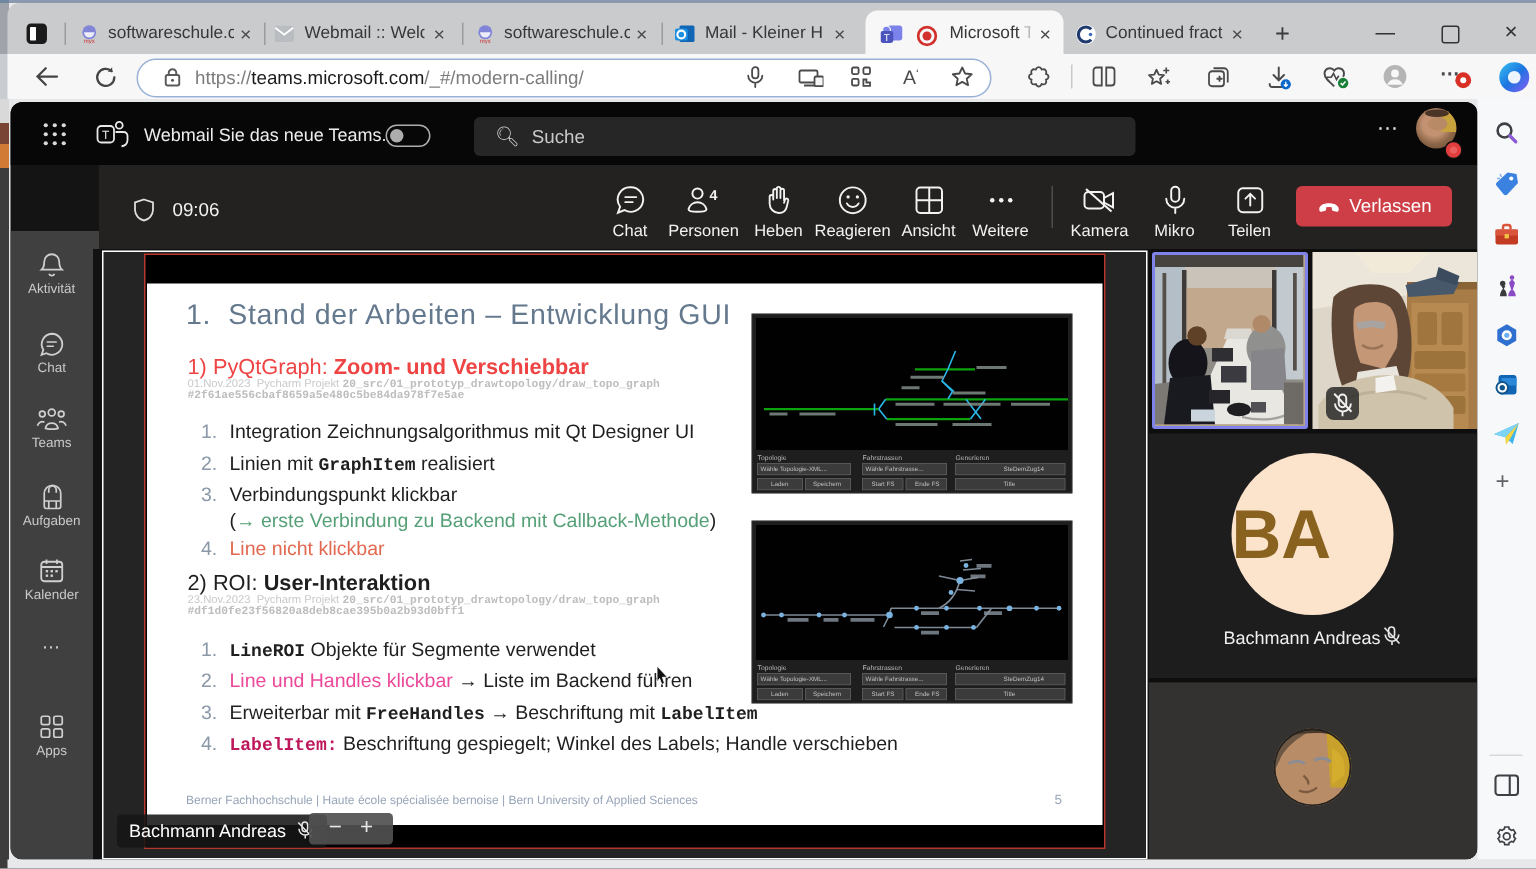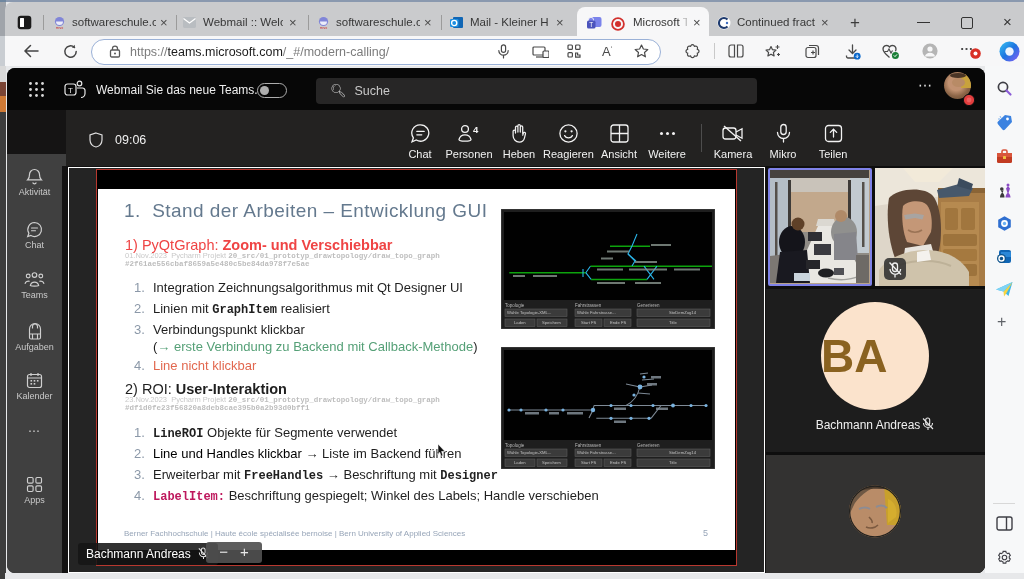--- a/index.html
+++ b/index.html
@@ -350,20 +350,23 @@
             <path d="M4.5 9.5a6 6 0 0012 0M10.5 15.5v3.5" fill="none" stroke="#f2f2f2" stroke-width="1.3" stroke-linecap="round"></path>
           </svg>
         Mikro</div>
 
       <div class="ctl" style="left:742px">
         <svg width="21" height="21" viewBox="0 0 21 21">
             <rect x="2.5" y="2.5" width="16" height="16" rx="3" fill="none" stroke="#f2f2f2" stroke-width="1.3"></rect>
             <path d="M10.5 14V6.6M7.3 9.4l3.2-3.2 3.2 3.2" fill="none" stroke="#f2f2f2" stroke-width="1.3" stroke-linecap="round"></path>
           </svg>
         Teilen</div>
+      <div id="leavebtn"><svg style="display:inline-block;vertical-align:-3px;margin-right:6px" width="16" height="13" viewBox="0 0 16 13">
+            <path d="M1.5 8.5c0-2.6 2.9-4 6.5-4s6.5 1.4 6.5 4c0 1-.4 1.8-1.3 1.6l-2.3-.4c-.7-.1-1-.6-1-1.3V7.2a9.4 9.4 0 00-3.8 0V8.4c0 .7-.3 1.2-1 1.3l-2.3.4c-.9.2-1.3-.6-1.3-1.6z" fill="#fff"></path>
+          </svg>Verlassen</div>
     </div>
     <div id="trail">
 
       <div class="railitem" style="top:14px">
         <svg style="margin:0 auto 2px" width="17" height="17" viewBox="0 0 17 17">
             <path d="M8.5 1.5a5 5 0 015 5c0 3.6 1 4.6 1.8 5.3H1.7c.8-.7 1.8-1.7 1.8-5.3a5 5 0 015-5zM6.7 14.5a1.9 1.9 0 003.6 0" fill="none" stroke="#cfcfcf" stroke-width="1.2"></path>
           </svg>
         Aktivität</div>
 
       <div class="railitem" style="top:67px">
@@ -443,26 +446,26 @@
             <div class="num" style="left:36px;top:133px">3.</div>
               <div class="li" style="left:55px;top:133px">Verbindungspunkt klickbar<br><span style="color:#1f1f1f">(</span><span style="color:#55a077">→ erste Verbindung zu Backend mit Callback-Methode</span><span style="color:#1f1f1f">)</span></div>
             <div class="num" style="left:36px;top:169px">4.</div>
               <div class="li" style="left:55px;top:169px;color:#e2684f">Line nicht klickbar</div>
             <div class="abs" style="left:27px;top:191.5px;font-size:14.5px;color:#1f1f1f">2) ROI: <b>User-Interaktion</b></div>
             <div class="abs" style="left:27px;top:206px;font-size:7.5px;color:#c9c9c9;white-space:nowrap">23.Nov.2023&nbsp; Pycharm Projekt <span class="mono" style="color:#bdbdbd;font-weight:bold">20_src/01_prototyp_drawtopology/draw_topo_graph</span></div>
             <div class="abs mono" style="left:27px;top:215px;font-size:7.5px;color:#bdbdbd;font-weight:bold">#df1d0fe23f56820a8deb8cae395b0a2b93d0bff1</div>
             <div class="num" style="left:36px;top:235.5px">1.</div>
               <div class="li" style="left:55px;top:235.5px"><span class="mono b">LineROI</span> Objekte für Segmente verwendet</div>
             <div class="num" style="left:36px;top:256.5px">2.</div>
-              <div class="li" style="left:55px;top:256.5px"><span style="color:#000000">Line und Handles klickbar</span> → Liste im Backend führen</div>
+              <div class="li" style="left:55px;top:256.5px"><span style="color:#ec4899">Line und Handles klickbar</span> → Liste im Backend führen</div>
             <svg class="abs" style="left:339px;top:255px" width="9" height="13" viewBox="0 0 9 13">
                 <path d="M1 0l7 7.5H4.6L6 11.5l-1.8.8-1.5-4L1 10.8z" fill="#111" stroke="#fff" stroke-width="0.6"></path>
               </svg>
             <div class="num" style="left:36px;top:277.5px">3.</div>
-              <div class="li" style="left:55px;top:277.5px">Erweiterbar mit <span class="mono b">FreeHandles</span> → Beschriftung mit <span class="mono b">Designer</span></div>
+              <div class="li" style="left:55px;top:277.5px">Erweiterbar mit <span class="mono b">FreeHandles</span> → Beschriftung mit <span class="mono b">LabelItem</span></div>
             <div class="num" style="left:36px;top:298.5px">4.</div>
               <div class="li" style="left:55px;top:298.5px"><span class="mono b" style="color:#be185d">LabelItem:</span> Beschriftung gespiegelt; Winkel des Labels; Handle verschieben</div>
             <div class="abs" style="left:26px;top:340px;font-size:8px;color:#97a5b8">Berner Fachhochschule | Haute école spécialisée bernoise | Bern University of Applied Sciences</div>
             <div class="abs" style="left:605px;top:339px;font-size:9px;color:#97a5b8">5</div>
 
             <div class="shot" style="left:403px;top:20px">
               <svg width="214" height="120" viewBox="0 0 214 120">
                 <rect x="0" y="0" width="214" height="120" fill="#1e1e1e" stroke="#4a4a4a" stroke-width="1"></rect>
                 <rect x="3" y="3" width="208" height="88" fill="#010101"></rect>
                 <g stroke="#0da30d" stroke-width="1.5" fill="none">

